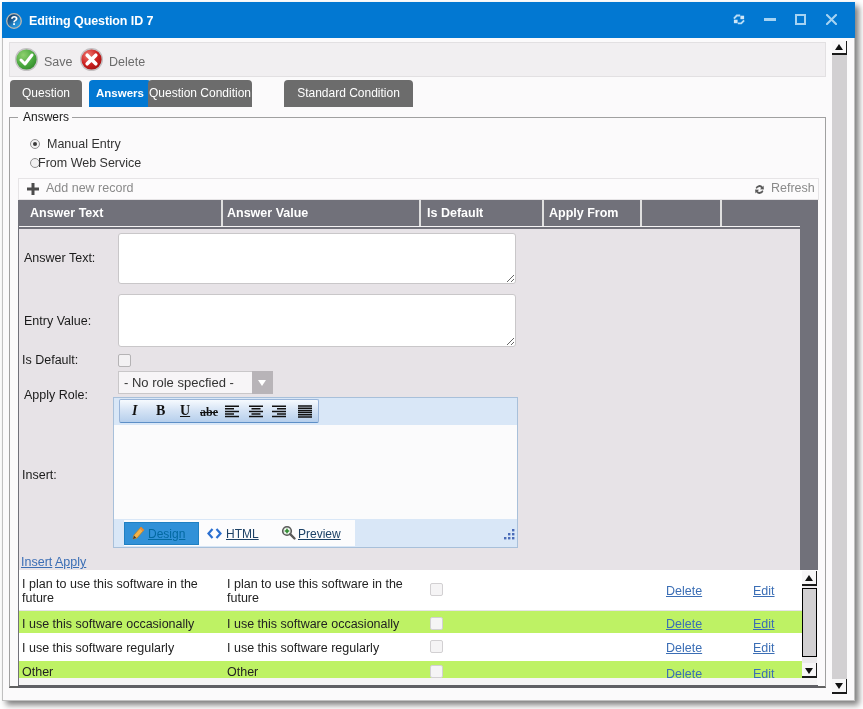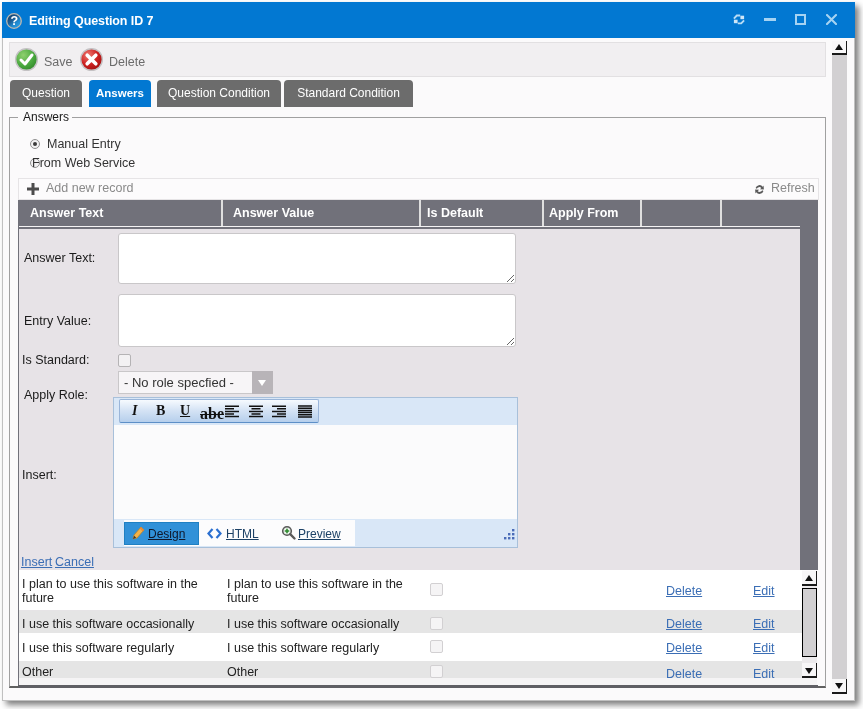--- a/index.html
+++ b/index.html
@@ -68,21 +68,21 @@
 #edbottom { left:114px; top:519px; width:403px; height:28px; background:#d9e7f7; }
 #designbtn { left:124px; top:522px; width:75px; height:23px; background:#3191d8; border:1px solid #2080c2; }
 .edtab { font-size:12px; text-decoration:underline; }
 
 #insert { left:21px; top:555px; font-size:12.5px; color:#3b6eb5; text-decoration:underline; }
 #cancel { left:55px; top:555px; font-size:12.5px; color:#3b6eb5; text-decoration:underline; }
 
 
 #rows { left:19px; top:570px; width:783px; height:108px; background:#fff; overflow:hidden; }
 .row { position:absolute; left:0; width:783px; }
-.r-alt { background:#e5e5e5; }
+.r-alt { background:#bef264; }
 .rtext { position:absolute; font-size:12.5px; color:#222; line-height:14px; }
 .rcb { position:absolute; left:411px; width:13px; height:13px; background:#f5f4f5; border:1px solid #d2d0d2; border-radius:2px; }
 .rlink { position:absolute; font-size:12.5px; color:#3b6eb5; text-decoration:underline; }
 .rsep { position:absolute; left:0; width:783px; height:1px; background:#e6e4e6; }
 .colsep { position:absolute; top:0; bottom:0; width:1px; background:#fff; }
 
 
 #isb-up { left:802px; top:571px; width:15px; height:15px; background:#f7f6f7; border-right:1px solid #1a1a1a; border-bottom:2px solid #1a1a1a; }
 #isb-thumb { left:802px; top:588px; width:15px; height:69px; background:#d2d0d2; border:1px solid #000; }
 #isb-track { left:802px; top:586px; width:15px; height:77px; background:#eceaec; }
@@ -150,47 +150,47 @@
         <stop offset="1" stop-color="#9d0f0f"></stop>
   </radialGradient>
     </defs>
   <circle cx="11.5" cy="11.5" r="10.8" fill="url(#rr)" stroke="#c4c2c4" stroke-width="1.4"></circle>
   <path d="M7.2 7.2 L15.8 15.8 M15.8 7.2 L7.2 15.8" stroke="#fff" stroke-width="3.6" stroke-linecap="round"></path>
 </svg>
 <div class="abs tbtext" style="left:109px">Delete</div>
 
 <div class="abs tab" style="left:10px;width:72px">Question</div>
 <div class="abs tab sel" style="left:89px;width:62px">Answers</div>
-<div class="abs tab" style="left:157px;width:124px">Question Condition</div>
+<div class="abs tab" style="left:148px;width:104px">Question Condition</div>
 <div class="abs tab" style="left:284px;width:129px">Standard Condition</div>
 
 <div id="fset" class="abs"></div>
 <div id="fset-topL" class="abs"></div>
 <div id="fset-topR" class="abs"></div>
 <div id="legend" class="abs">Answers</div>
 
 <div class="abs radio checked" style="left:30px;top:139px"></div>
 <div class="abs radlbl" style="left:47px;top:137px">Manual Entry</div>
 <div class="abs radio" style="left:30px;top:158px"></div>
-<div class="abs radlbl" style="left:32px;top:156px">From Web Service</div>
+<div class="abs radlbl" style="left:38px;top:156px">From Web Service</div>
 
 <div id="addbar" class="abs"></div>
 <svg class="abs" style="left:27px;top:183px" width="12" height="12" viewBox="0 0 12 12">
   <path d="M6 0 V12 M0 6 H12" stroke="#4c4c4c" stroke-width="3"></path>
 </svg>
 <div id="addtext" class="abs">Add new record</div>
 <svg class="abs" style="left:753px;top:183px" width="13" height="13" viewBox="0 0 16 16">
   <path d="M3.2 6.2 A5 5 0 0 1 12 4.5 L13 3.2 L13.4 8 L8.6 7.6 L10.2 6 A3.4 3.4 0 0 0 4.7 7.2 Z" fill="#5a5a5a"></path>
   <path d="M12.8 9.8 A5 5 0 0 1 4 11.5 L3 12.8 L2.6 8 L7.4 8.4 L5.8 10 A3.4 3.4 0 0 0 11.3 8.8 Z" fill="#5a5a5a"></path>
 </svg>
 <div id="refreshtext" class="abs">Refresh</div>
 
 <div id="ghead" class="abs">
   <div class="gh" style="left:12px">Answer Text</div>
-  <div class="gh" style="left:215px">Answer Value</div>
+  <div class="gh" style="left:209px">Answer Value</div>
   <div class="gh" style="left:409px">Is Default</div>
   <div class="gh" style="left:531px">Apply From</div>
   <div class="ghsep" style="left:203px"></div>
   <div class="ghsep" style="left:401px"></div>
   <div class="ghsep" style="left:524px"></div>
   <div class="ghsep" style="left:622px"></div>
   <div class="ghsep" style="left:702px"></div>
 </div>
 <div id="ghead-bottom" class="abs"></div>
 <div id="form-topline" class="abs"></div>
@@ -198,36 +198,36 @@
 <div id="formarea" class="abs"></div>
 <div id="grid-left" class="abs"></div>
 <div id="grid-rightstrip" class="abs"></div>
 <div id="rowsfoot" class="abs"></div>
 <div id="grid-bottom" class="abs"></div>
 
 <div class="abs flabel" style="left:24px;top:251px">Answer Text:</div>
 <textarea class="abs tarea" style="top: 233px; height: 51px;"></textarea>
 <div class="abs flabel" style="left:24px;top:314px">Entry Value:</div>
 <textarea class="abs tarea" style="top: 294px; height: 53px;"></textarea>
-<div class="abs flabel" style="left:22px;top:353px">Is Standard:</div>
+<div class="abs flabel" style="left:22px;top:353px">Is Default:</div>
 <div id="cbox" class="abs"></div>
 <div class="abs flabel" style="left:24px;top:388px">Apply Role:</div>
 <div id="ddl" class="abs"></div>
 <div id="ddltext" class="abs">- No role specfied -</div>
 <div id="ddlbtn" class="abs">
     <div class="arr-down" style="left:6px;top:9px;border-left-width:4px;border-right-width:4px;border-top-color:#fff"></div>
   </div>
 <div class="abs flabel" style="left:22px;top:468px">Insert:</div>
 
 <div id="editor" class="abs"></div>
 <div id="edtoolgrp" class="abs">
   <span style="position:absolute;left:12px;top:3px;font-family:'Liberation Serif',serif;font-style:italic;font-weight:bold;font-size:14px;color:#111">I</span>
   <span style="position:absolute;left:36px;top:3px;font-family:'Liberation Serif',serif;font-weight:bold;font-size:14px;color:#111">B</span>
   <span style="position:absolute;left:60px;top:3px;font-family:'Liberation Serif',serif;font-weight:bold;font-size:14px;color:#111;text-decoration:underline">U</span>
-  <span style="position:absolute;left:80px;top:5px;font-family:'Liberation Serif',serif;font-weight:bold;font-size:16px;color:#111;text-decoration:line-through">abe</span>
+  <span style="position:absolute;left:80px;top:5px;font-family:'Liberation Serif',serif;font-weight:bold;font-size:12px;color:#111;text-decoration:line-through">abe</span>
   <svg style="position:absolute;left:105px;top:5px" width="15" height="14" viewBox="0 0 15 14">
     <path d="M0 1.2 H14 M0 3.8 H9 M0 6.4 H14 M0 9 H9 M0 11.6 H14" stroke="#111" stroke-width="1.5"></path>
   </svg>
   <svg style="position:absolute;left:129px;top:5px" width="15" height="14" viewBox="0 0 15 14">
     <path d="M0 1.2 H14 M2.5 3.8 H11.5 M0 6.4 H14 M2.5 9 H11.5 M0 11.6 H14" stroke="#111" stroke-width="1.5"></path>
   </svg>
   <svg style="position:absolute;left:152px;top:5px" width="15" height="14" viewBox="0 0 15 14">
     <path d="M0 1.2 H14 M5 3.8 H14 M0 6.4 H14 M5 9 H14 M0 11.6 H14" stroke="#111" stroke-width="1.5"></path>
   </svg>
   <svg style="position:absolute;left:178px;top:5px" width="15" height="14" viewBox="0 0 15 14">
@@ -236,21 +236,21 @@
 </div>
 <div id="edcontent" class="abs"></div>
 <div id="edbottom" class="abs"></div>
 <div class="abs" style="left:124px;top:520px;width:231px;height:26px;background:#fcfcfd"></div>
 <div id="designbtn" class="abs"></div>
 <svg class="abs" style="left:131px;top:525px" width="14" height="16" viewBox="0 0 14 16">
   <path d="M2 14 L3 10 L10 2 L13 5 L6 13 Z" fill="#f2b24a" stroke="#b5812a" stroke-width="0.8"></path>
   <path d="M10 2 L13 5 L11.6 6.6 L8.6 3.6 Z" fill="#e88b3a"></path>
   <path d="M2 14 L3.2 10.8 L5.2 12.8 Z" fill="#3a3a3a"></path>
 </svg>
-<div class="abs edtab" style="left:148px;top:527px;color:#0f172a">Design</div>
+<div class="abs edtab" style="left:148px;top:527px;color:#0369a1">Design</div>
 <svg class="abs" style="left:207px;top:527px" width="15" height="13" viewBox="0 0 15 13">
   <path d="M5.5 2 L1.5 6.5 L5.5 11" stroke="#2a6fd0" stroke-width="2.2" fill="none"></path>
   <path d="M9.5 2 L13.5 6.5 L9.5 11" stroke="#2a6fd0" stroke-width="2.2" fill="none"></path>
 </svg>
 <div class="abs edtab" style="left:226px;top:527px;color:#1c4166">HTML</div>
 <svg class="abs" style="left:281px;top:525px" width="15" height="16" viewBox="0 0 15 16">
   <circle cx="6" cy="6" r="4.3" fill="#e8f0e8" stroke="#5a5a5a" stroke-width="1.6"></circle>
   <path d="M6 3.8 V8.2 M3.8 6 H8.2" stroke="#2d8a2d" stroke-width="1.6"></path>
   <path d="M9.2 9.2 L13.5 13.5" stroke="#5a5a5a" stroke-width="2.4" stroke-linecap="round"></path>
 </svg>
@@ -260,21 +260,21 @@
       <rect x="9" y="1" width="2.4" height="2.4"></rect>
       <rect x="5" y="5" width="2.4" height="2.4"></rect>
       <rect x="9" y="5" width="2.4" height="2.4"></rect>
       <rect x="1" y="9" width="2.4" height="2.4"></rect>
       <rect x="5" y="9" width="2.4" height="2.4"></rect>
       <rect x="9" y="9" width="2.4" height="2.4"></rect>
     </g>
 </svg>
 
 <div id="insert" class="abs">Insert</div>
-<div id="cancel" class="abs">Cancel</div>
+<div id="cancel" class="abs">Apply</div>
 
 <div id="rows" class="abs">
   <div class="colsep" style="left:202px"></div>
   <div class="colsep" style="left:401px"></div>
   <div class="colsep" style="left:523px"></div>
   <div class="colsep" style="left:621px"></div>
   <div class="colsep" style="left:703px"></div>
   <div class="row" style="top:0;height:32px">
     <div class="rtext" style="left:3px;top:7px">I plan to use this software in the<br>future</div>
     <div class="rtext" style="left:208px;top:7px">I plan to use this software in the<br>future</div>

